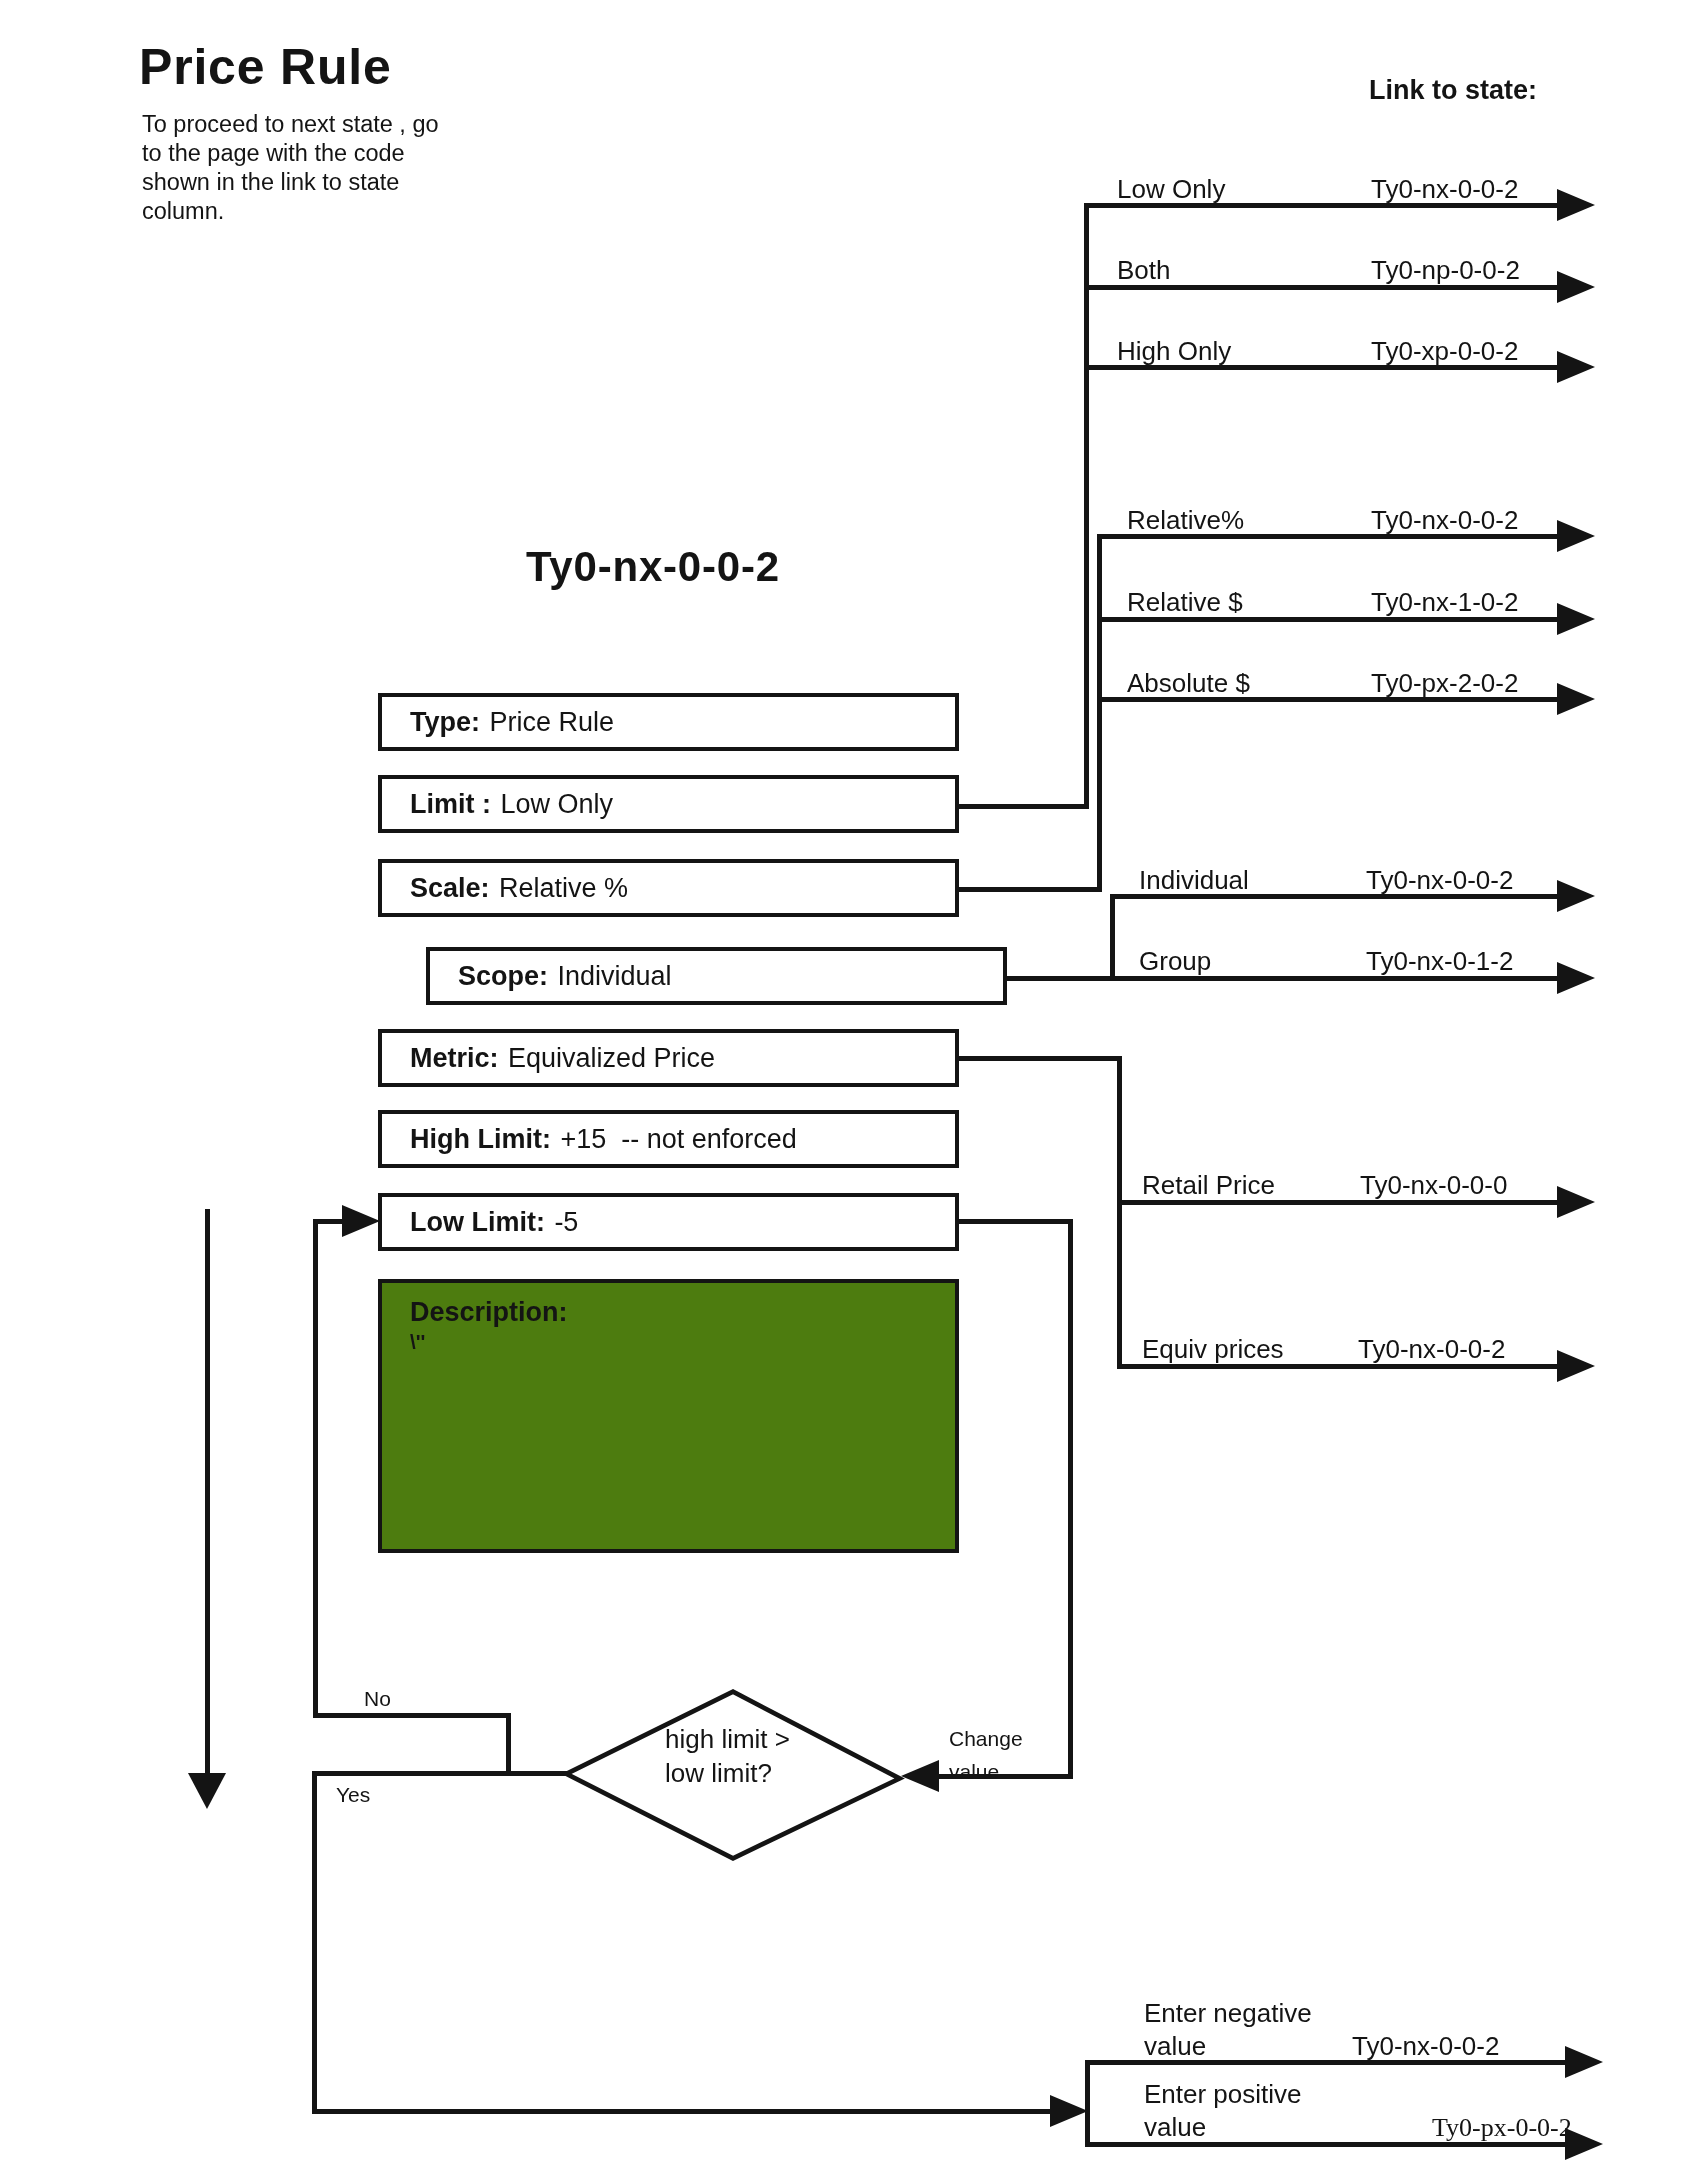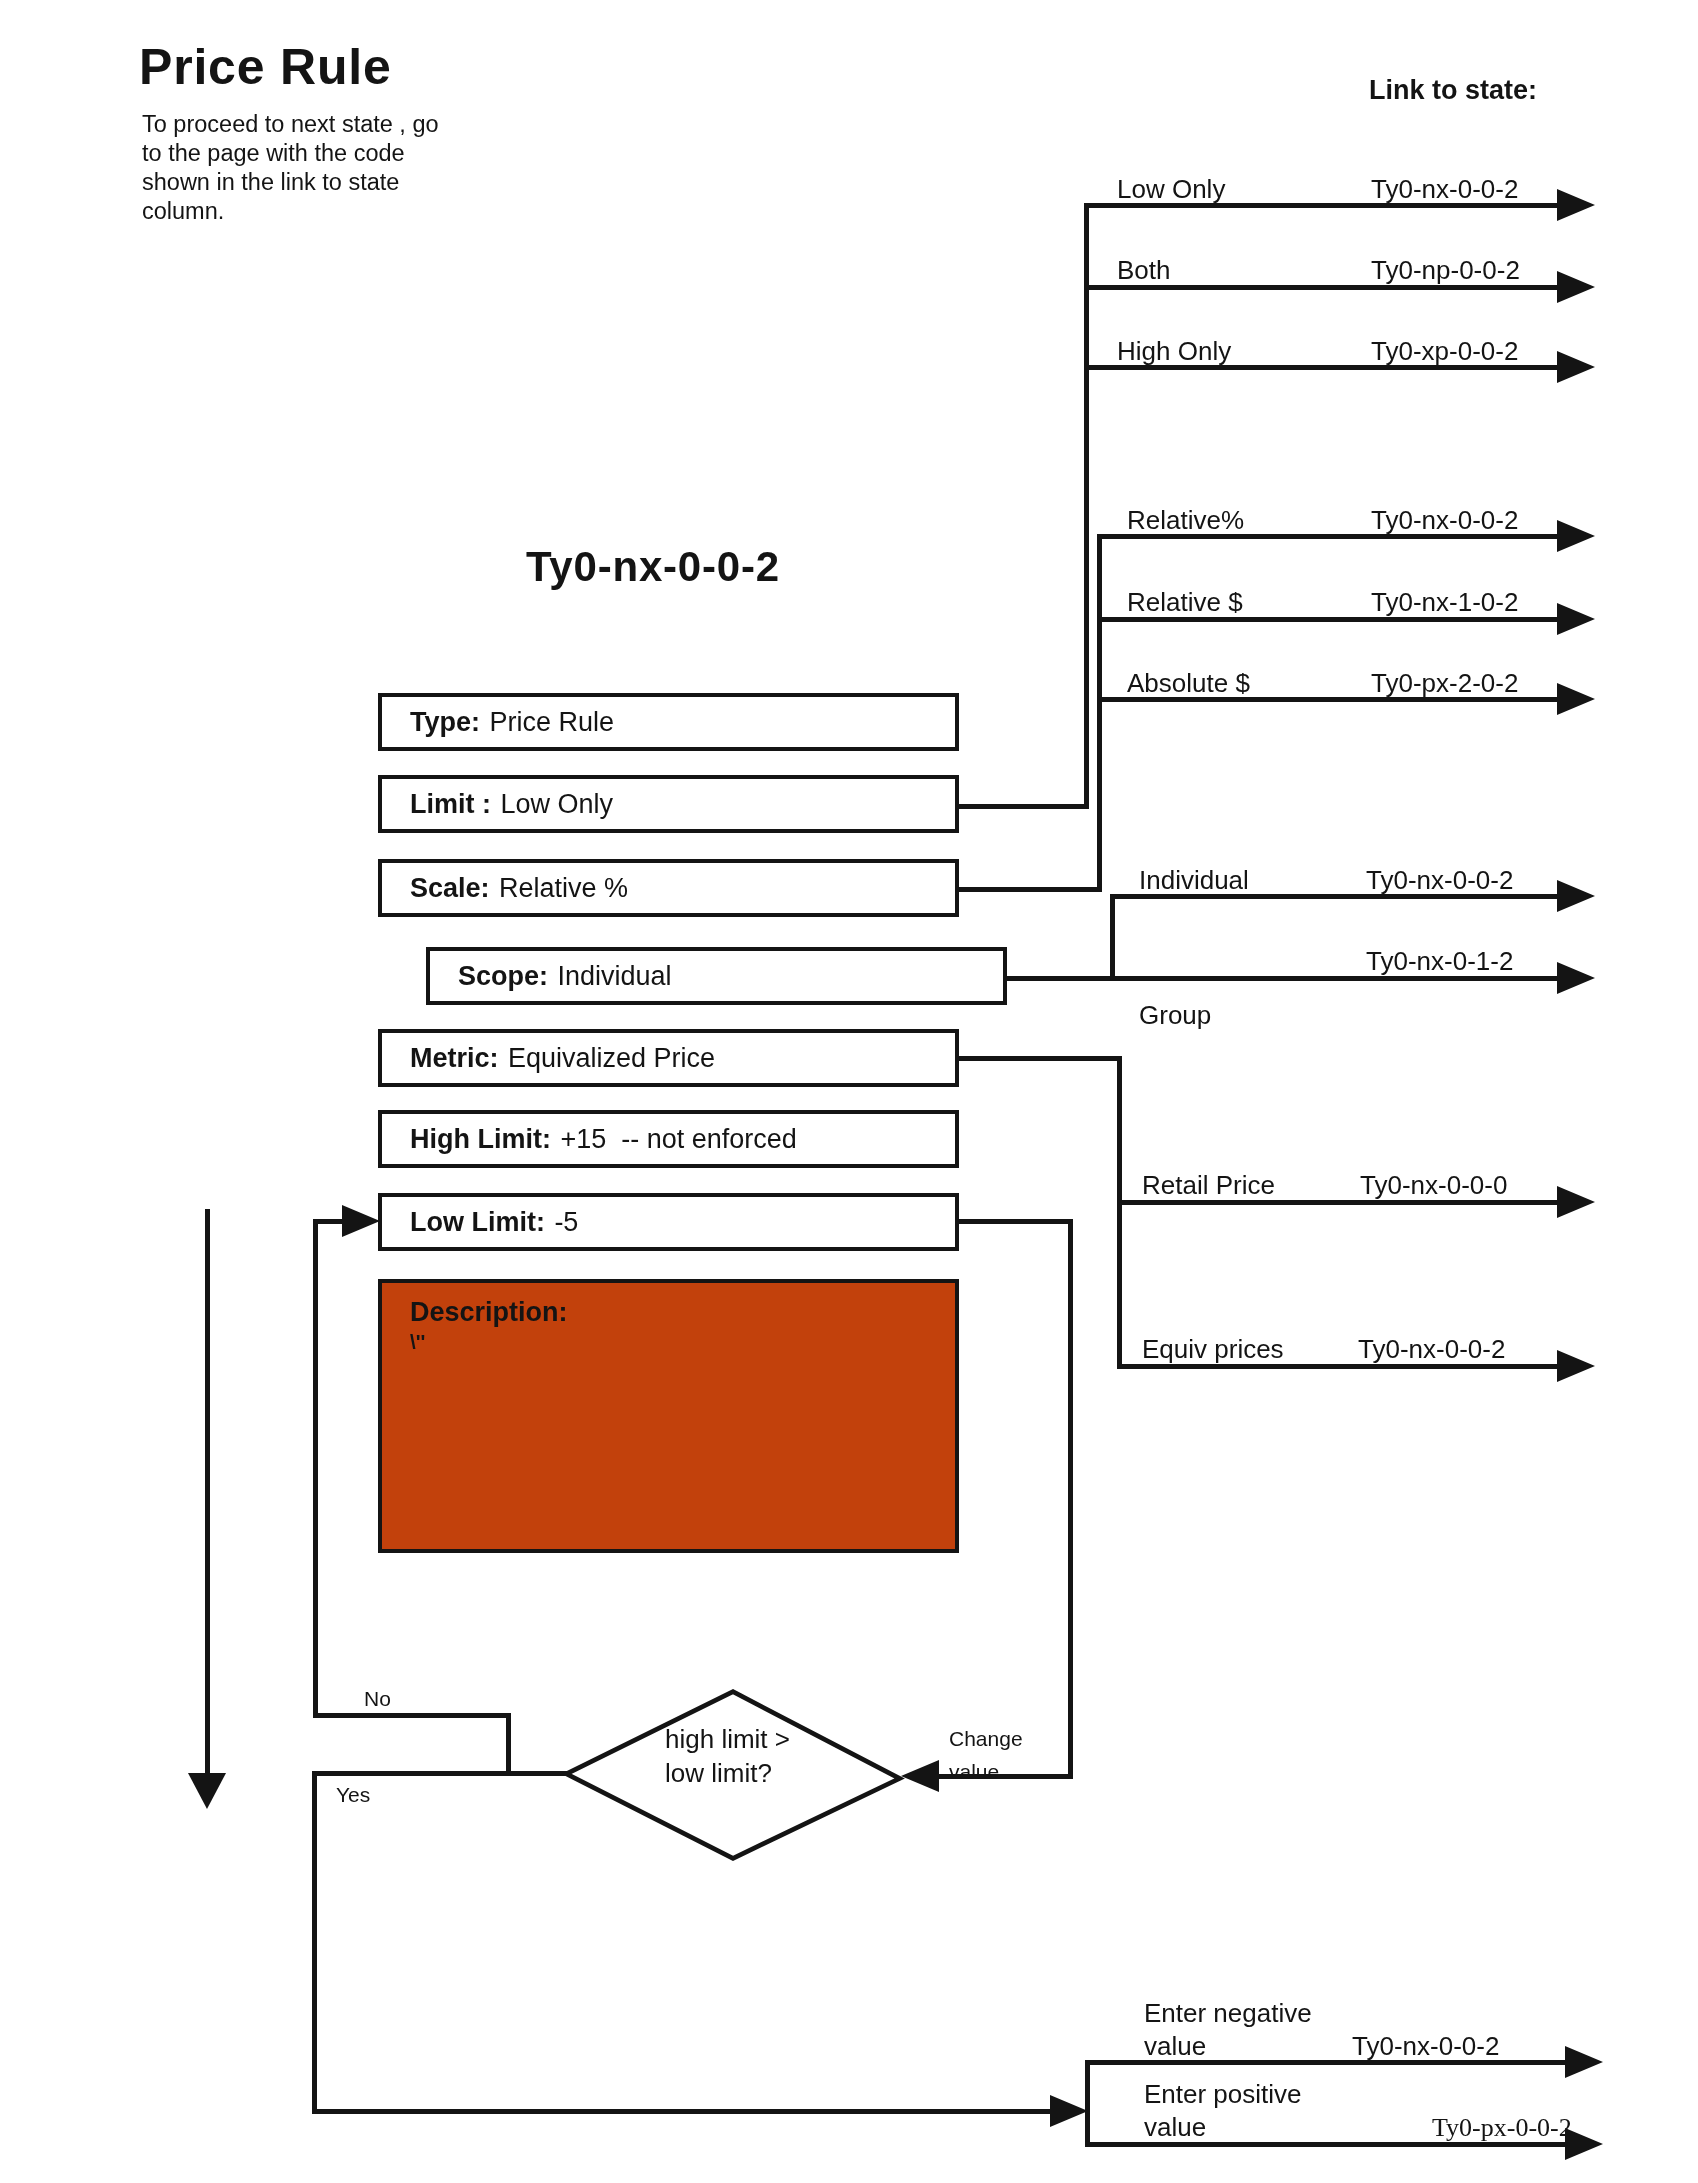--- a/index.html
+++ b/index.html
@@ -29,21 +29,21 @@
   .fbox b{margin-right:9.4px;}
   .rowlbl{position:absolute;font-size:26px;line-height:33px;white-space:pre-line;}
   .rowcode{position:absolute;font-size:26px;line-height:33px;white-space:pre;}
   .smalltxt{position:absolute;font-size:21px;line-height:33px;white-space:pre-line;}
   #title{position:absolute;left:139px;top:38px;font-size:50px;font-weight:bold;letter-spacing:0.8px;}
   #instructions{position:absolute;left:142px;top:110px;width:368px;
         font-size:23.5px;line-height:29px;white-space:pre-line;}
   #link-header{position:absolute;left:1369px;top:75px;font-size:27px;font-weight:bold;}
   #state-title{position:absolute;left:526px;top:543px;font-size:42px;font-weight:bold;letter-spacing:0.8px;}
   #desc-box{position:absolute;left:378px;top:1279px;width:581px;height:274px;
-        border:4.7px solid #141414;background:#c2410c;box-sizing:border-box;
+        border:4.7px solid #141414;background:#4d7c0f;box-sizing:border-box;
         padding:14px 0 0 28px;}
   #desc-name{font-size:27px;font-weight:bold;}
   #desc-mark{font-size:20.3px;font-weight:bold;margin-top:3.1px;}
   #end-circle{position:absolute;left:130px;top:1809px;width:141px;height:130px;
         border:4.7px solid #141414;border-radius:50%;box-sizing:border-box;
         display:flex;align-items:center;justify-content:center;
         font-size:33px;font-weight:bold;background:#fff;}
   #decision-q{position:absolute;left:665px;top:1722px;width:203px;
         font-size:26px;line-height:34px;white-space:pre-line;}
   #diamond-svg{position:absolute;left:560px;top:1687px;}
@@ -122,21 +122,21 @@
   <div class="rowlbl" style="left:1127px;top:667px;">Absolute $</div>
   <div class="rowcode" style="left:1371px;top:667px;">Ty0-px-2-0-2</div>
 
   <div class="hl" style="left:1110px;top:894px;width:450px;"></div>
   <div class="arr-r" style="left:1557px;top:880px;"></div>
   <div class="rowlbl" style="left:1139px;top:864px;">Individual</div>
   <div class="rowcode" style="left:1366px;top:864px;">Ty0-nx-0-0-2</div>
 
   <div class="hl" style="left:959px;top:976px;width:602px;"></div>
   <div class="arr-r" style="left:1557px;top:962px;"></div>
-  <div class="rowlbl" style="left:1139px;top:999px;">Group</div>
+  <div class="rowlbl" style="left:1139px;top:945px;">Group</div>
   <div class="rowcode" style="left:1366px;top:945px;">Ty0-nx-0-1-2</div>
 
   <div class="hl" style="left:1117px;top:1200px;width:444px;"></div>
   <div class="arr-r" style="left:1557px;top:1186px;"></div>
   <div class="rowlbl" style="left:1142px;top:1169px;">Retail Price</div>
   <div class="rowcode" style="left:1360px;top:1169px;">Ty0-nx-0-0-0</div>
 
   <div class="hl" style="left:1117px;top:1364px;width:444px;"></div>
   <div class="arr-r" style="left:1557px;top:1350px;"></div>
   <div class="rowlbl" style="left:1142px;top:1333px;">Equiv prices</div>

